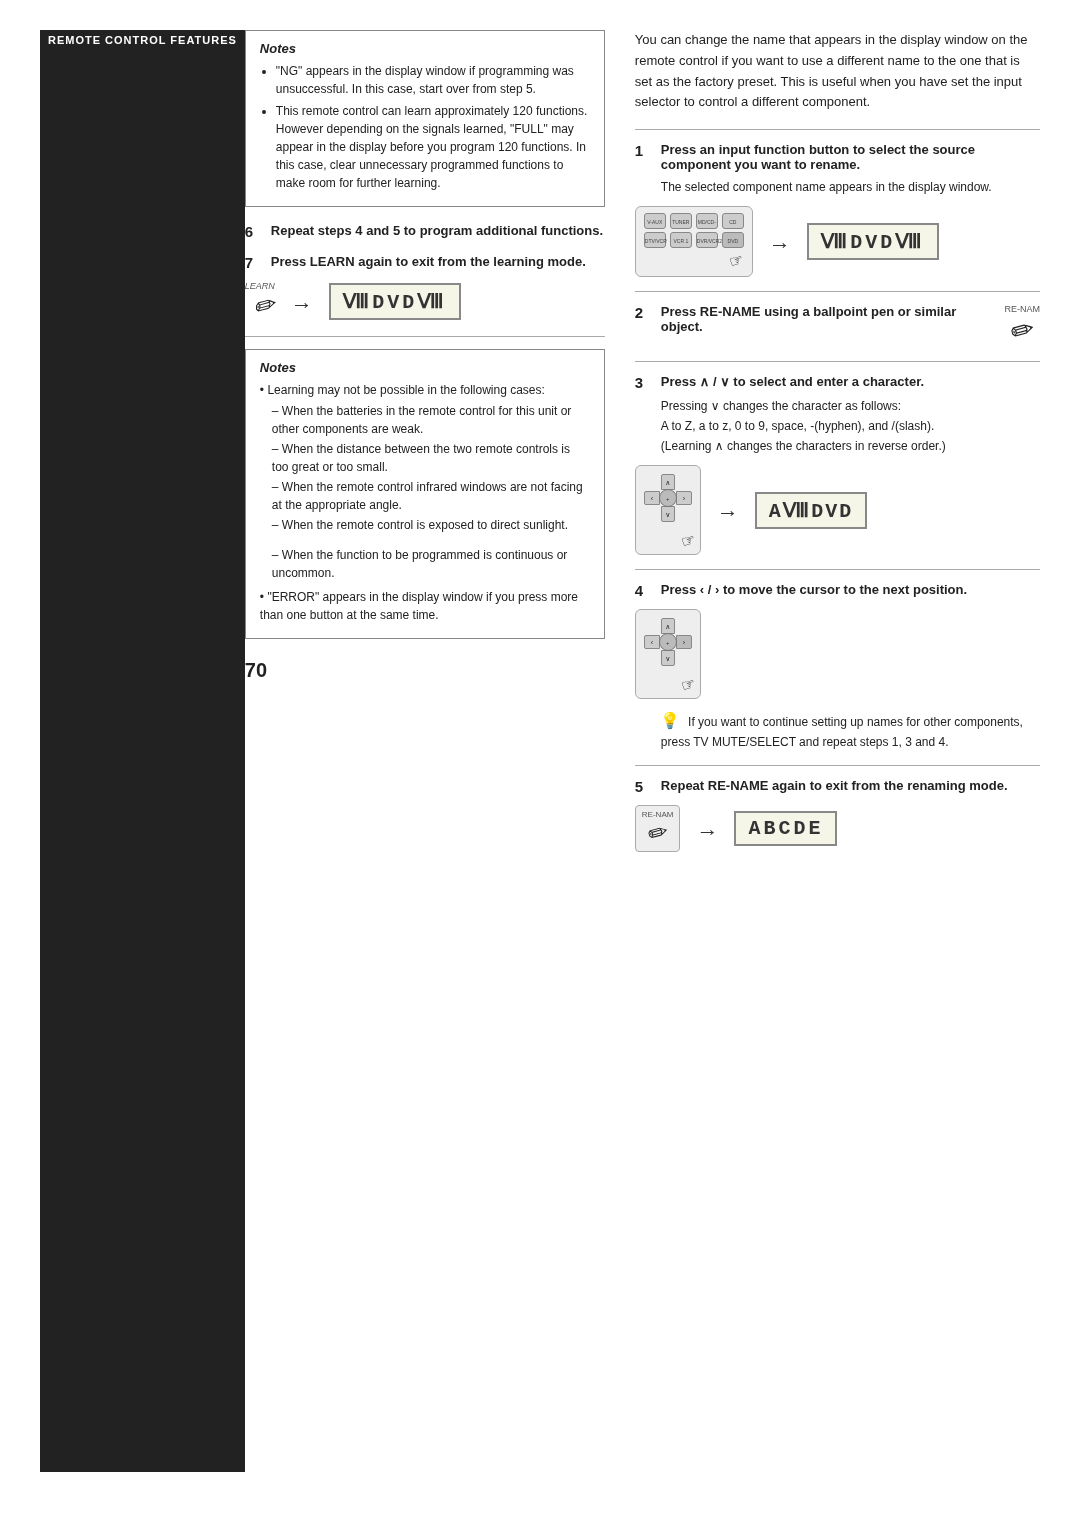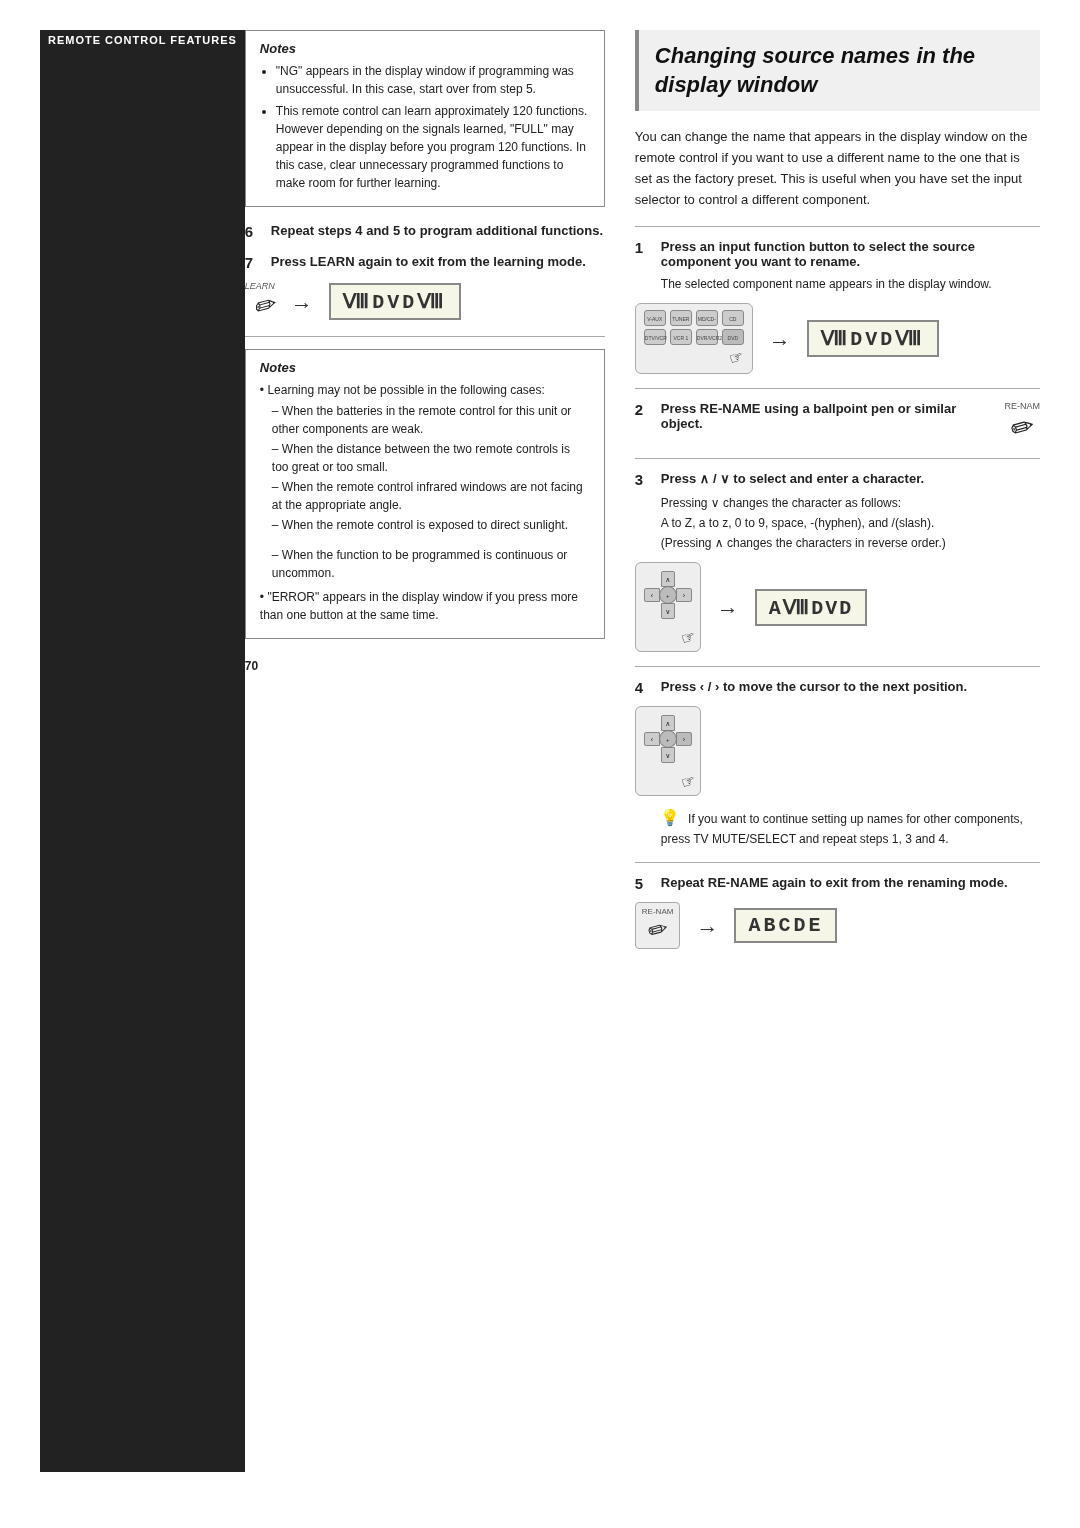--- a/index.html
+++ b/index.html
@@ -261,21 +261,21 @@
     }
 
     .divider {
       border: none;
       border-top: 1px solid #aaa;
       margin: 12px 0;
     }
 
     
     .page-number {
-      font-size: 12px;
+      font-size: 20px;
       font-weight: bold;
       margin-top: 20px;
     }
 
     
     .sub-note {
       font-size: 12px;
       line-height: 1.5;
       margin: 8px 0;
     }
@@ -344,23 +344,20 @@
           <li style="margin-top:6px;">• <span>"ERROR" appears in the display window if you press more than one button at the same time.</span></li>
         </ul>
       </div>
 
       <div class="page-number">70</div>
 
     </div>
 
     <div class="right-col">
 
-      <div class="section-title">
-        <h2>Changing source names in the display window</h2>
-      </div>
 
       <p class="section-intro">You can change the name that appears in the display window on the remote control if you want to use a different name to the one that is set as the factory preset. This is useful when you have set the input selector to control a different component.</p>
 
       <hr class="divider">
 
       <div class="step">
         <div class="step-header">
           <span class="step-num">1</span>
           <span>Press an input function button to select the source component you want to rename.</span>
         </div>
@@ -414,21 +411,21 @@
           <span>Press ∧ / ∨ to select and enter a character.</span>
         </div>
         <div class="step-body">
           <div style="margin-bottom:2px;">
             <span>Pressing ∨ changes the character as follows:</span>
           </div>
           <div style="margin-bottom:2px;">
             <span>A to Z, a to z, 0 to 9, space, -(hyphen), and /(slash).</span>
           </div>
           <div>
-            <span>(Pressing ∧ changes the characters in reverse order.)</span>
+            <span>(Learning ∧ changes the characters in reverse order.)</span>
           </div>
         </div>
 
         <div class="diagram-row">
 
           <div class="remote-buttons" style="padding:4px;">
             <div class="remote-dpad">
               <div class="dpad-up">∧</div>
               <div class="dpad-down">∨</div>
               <div class="dpad-left">‹</div>

